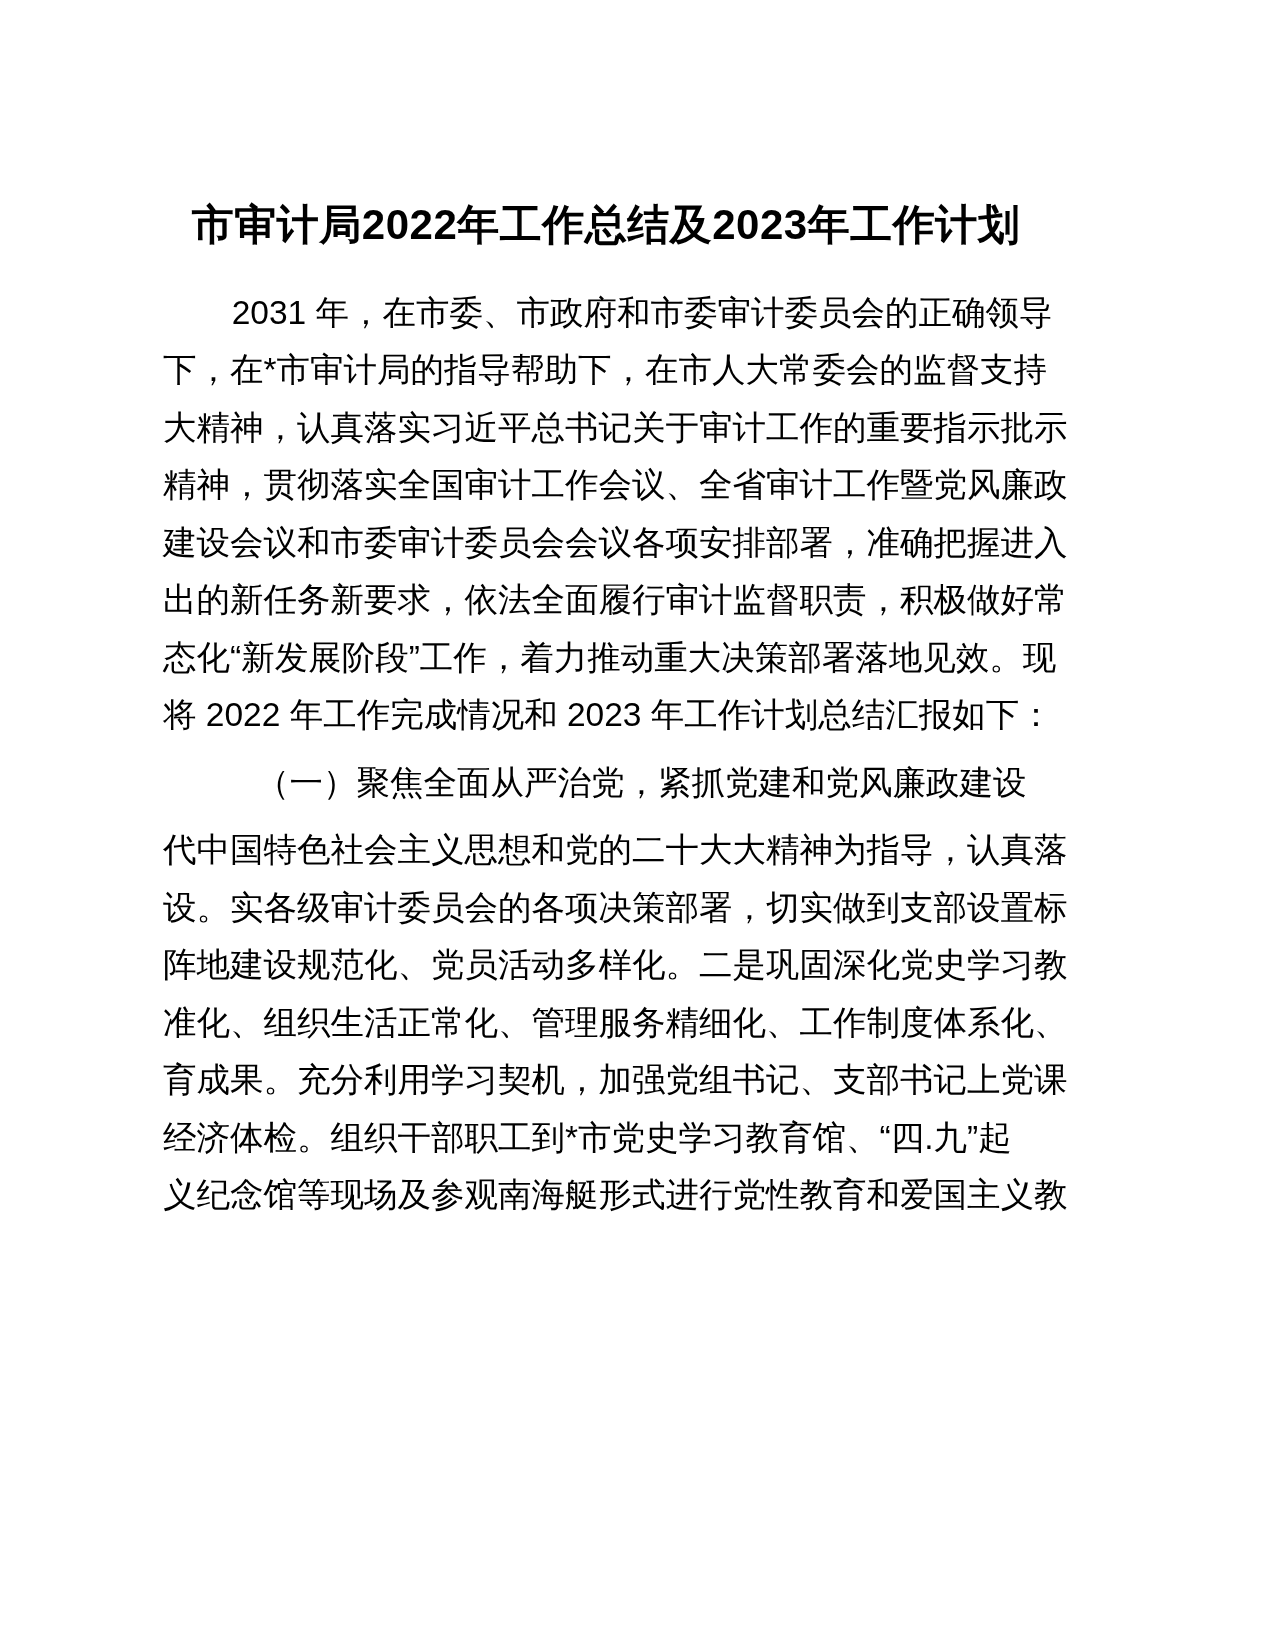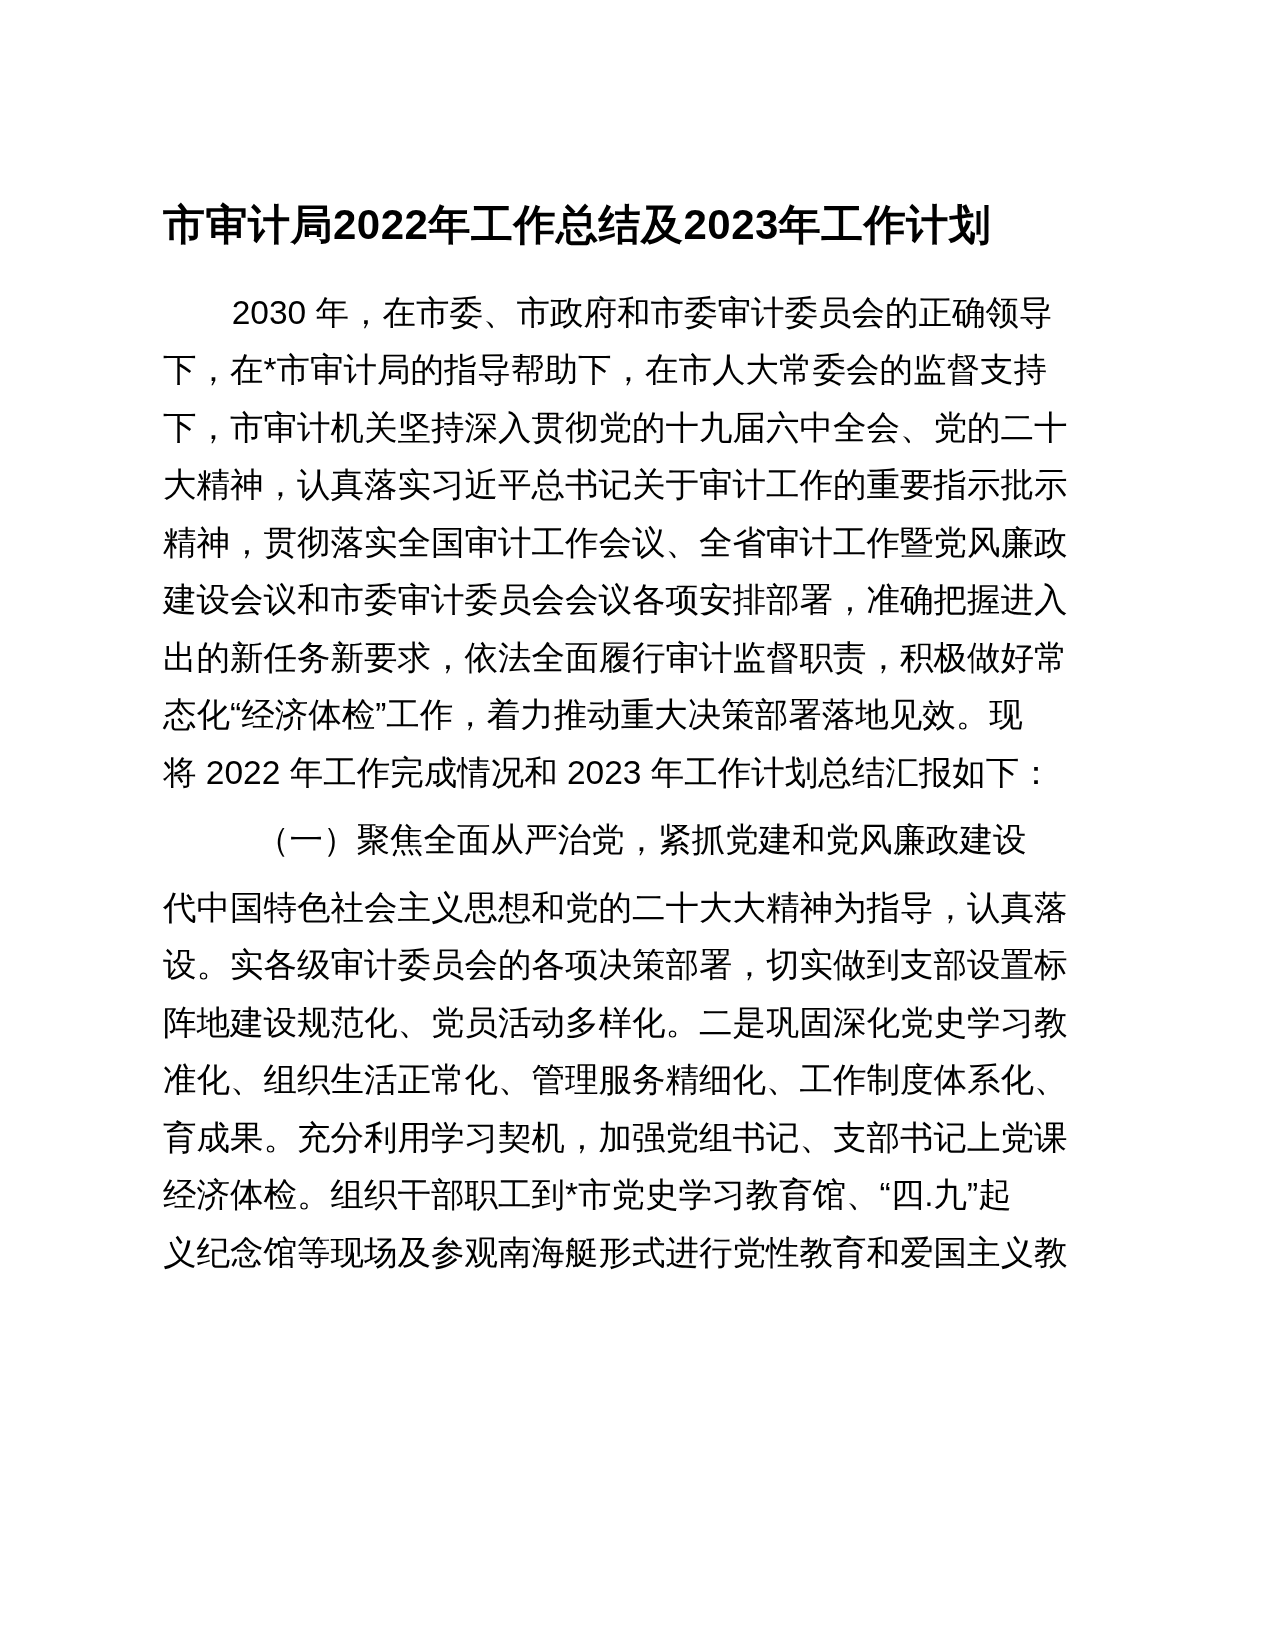--- a/index.html
+++ b/index.html
@@ -22,20 +22,21 @@
   .page-body {
     position: absolute;
     left: 163px;
     top: 195px;
     width: 886px;
   }
   .doc-title {
     font-size: 42px;
     font-weight: bold;
     line-height: 1.45;
+    text-align: center;
     letter-spacing: 0.5px;
     margin: 0 0 14px 0;
     white-space: nowrap;
   }
   .para {
     font-size: 33.5px;
     line-height: 57.5px;
     text-align: justify;
     text-justify: inter-ideograph;
     margin: 0;
@@ -62,28 +63,27 @@
 <body>
 
 <div class="page">
   <div class="page-body">
 
     <h1 class="doc-title">市审计局2022年工作总结及2023年工作计划</h1>
 
     <div class="spacer-md"></div>
 
     <p class="para">
-      <span class="ln indent-2">2030 年，在市委、市政府和市委审计委员会的正确领导</span>
+      <span class="ln indent-2">2031 年，在市委、市政府和市委审计委员会的正确领导</span>
       <span class="ln">下，在*市审计局的指导帮助下，在市人大常委会的监督支持</span>
-      <span class="ln">下，市审计机关坚持深入贯彻党的十九届六中全会、党的二十</span>
       <span class="ln">大精神，认真落实习近平总书记关于审计工作的重要指示批示</span>
       <span class="ln">精神，贯彻落实全国审计工作会议、全省审计工作暨党风廉政</span>
       <span class="ln">建设会议和市委审计委员会会议各项安排部署，准确把握进入</span>
       <span class="ln">出的新任务新要求，依法全面履行审计监督职责，积极做好常</span>
-      <span class="ln">态化“经济体检”工作，着力推动重大决策部署落地见效。现</span>
+      <span class="ln">态化“新发展阶段”工作，着力推动重大决策部署落地见效。现</span>
       <span class="ln">将 2022 年工作完成情况和 2023 年工作计划总结汇报如下：</span>
     </p>
 
     <div class="spacer-sm"></div>
 
     <p class="heading-para indent-hd">（一）聚焦全面从严治党，紧抓党建和党风廉政建设</p>
 
     <div class="spacer-sm"></div>
 
     <p class="para">

